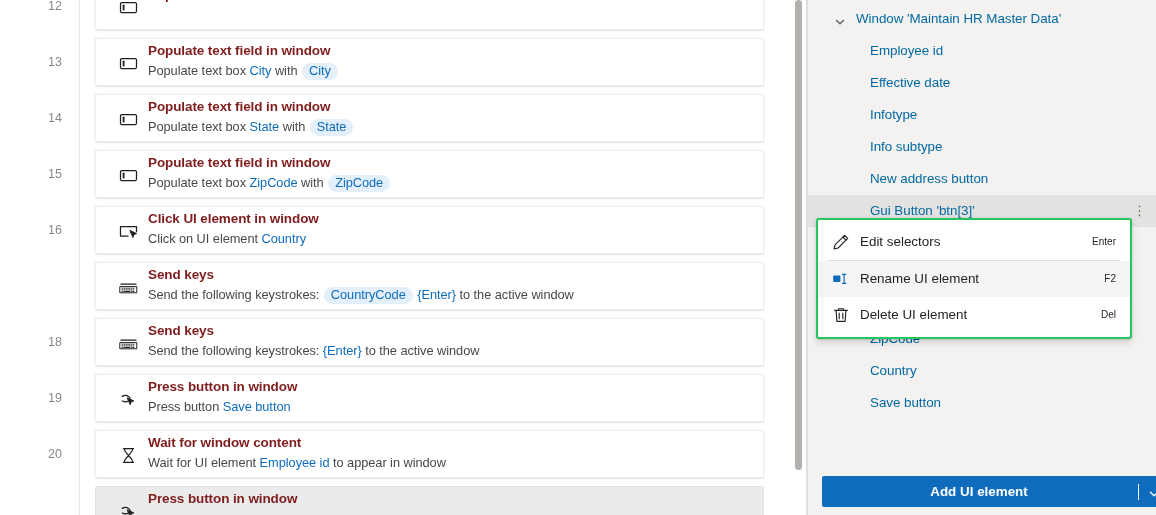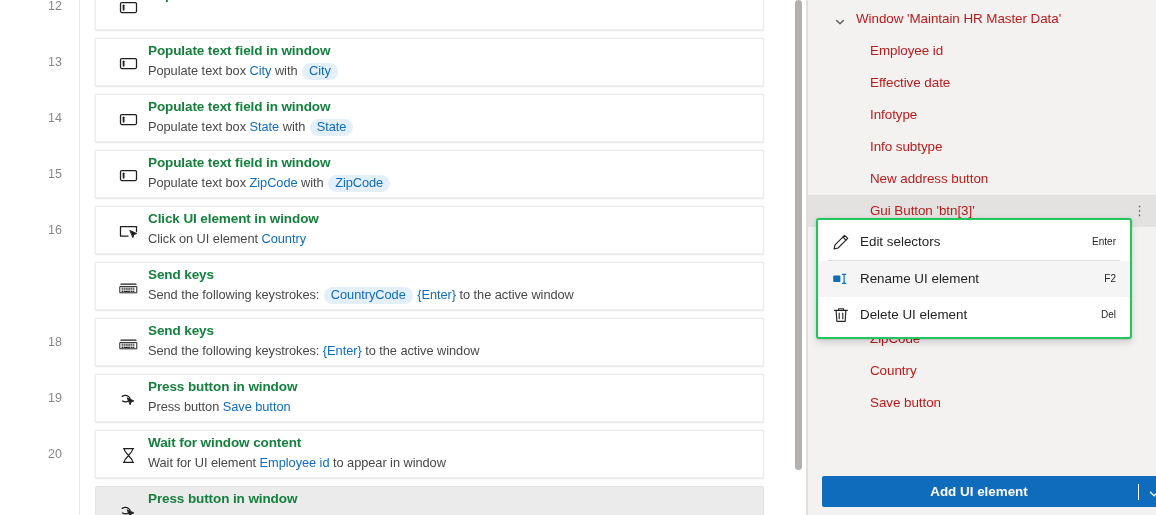--- a/index.html
+++ b/index.html
@@ -72,21 +72,21 @@
     width: 21px; height: 21px;
     color: #201f1e;
   }
   .card-icon svg { display: block; }
   .card-title {
     position: absolute;
     left: 52px; top: 4px;
     right: 8px;
     font-size: 13.5px;
     font-weight: bold;
-    color: #15803d;
+    color: #7f1d1d;
     letter-spacing: -.1px;
     white-space: nowrap;
   }
   .card-desc {
     position: absolute;
     left: 52px; top: 24px;
     right: 8px;
     font-size: 12.8px;
     color: #494847;
     white-space: nowrap;
@@ -144,21 +144,21 @@
     position: absolute;
     left: 26px; top: 11px;
     width: 12px; height: 12px;
     color: #605e5c;
   }
   .tree-label {
     position: absolute;
     top: 0;
     line-height: 32px;
     font-size: 13.4px;
-    color: #b91c1c;
+    color: #0369a1;
     white-space: nowrap;
     letter-spacing: -.05px;
   }
   .tree-label.lvl1 { left: 48px; }
   .tree-label.lvl2 { left: 62px; }
   .tree-more {
     position: absolute;
     right: 6px; top: 0;
     width: 20px; line-height: 32px;
     text-align: center;

